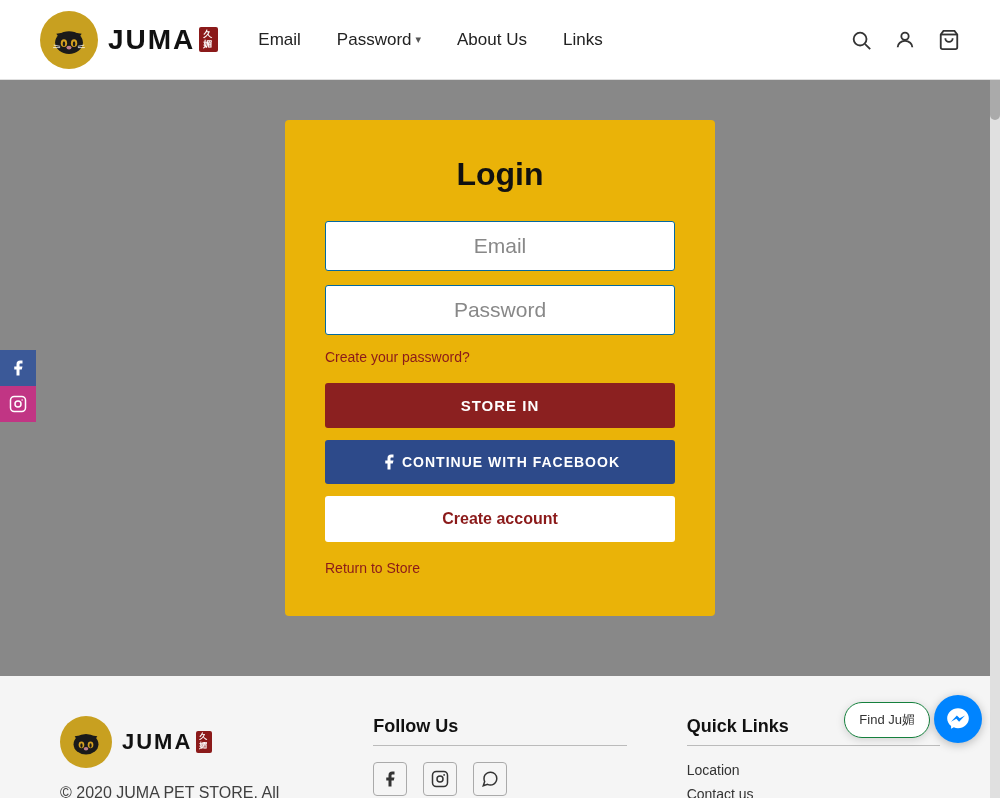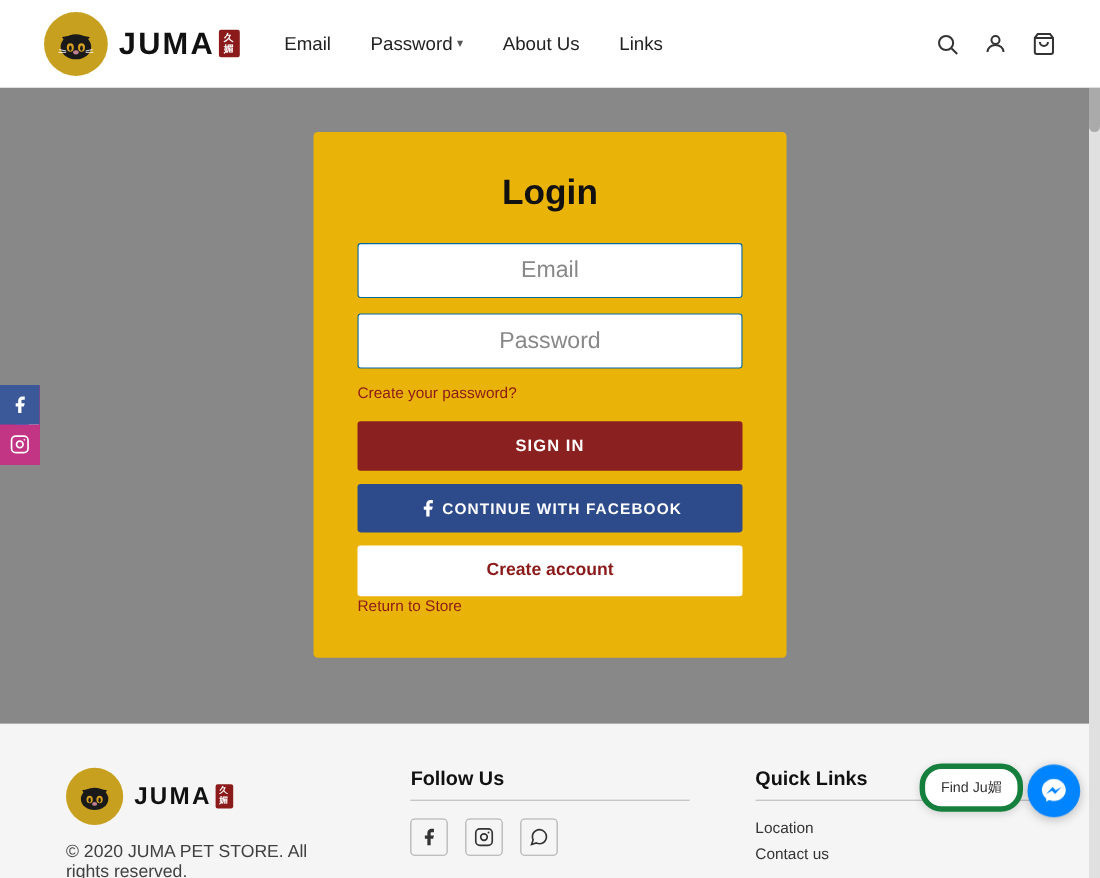--- a/index.html
+++ b/index.html
@@ -186,20 +186,21 @@
       display: block;
       width: 100%;
       background: #fff;
       color: #8b1a1a;
       border: none;
       padding: 14px;
       font-size: 16px;
       font-weight: bold;
       border-radius: 3px;
       cursor: pointer;
+      margin-bottom: 18px;
       text-align: center;
     }
     .return-link {
       display: block;
       color: #8b1a1a;
       font-size: 14px;
       text-decoration: none;
       cursor: pointer;
     }
 
@@ -281,21 +282,21 @@
       cursor: pointer;
       text-decoration: none;
     }
 
     
     .find-juma-btn {
       position: fixed;
       bottom: 60px;
       right: 70px;
       background: #fff;
-      border: 5px solid #15803d;
+      border: 1px solid #15803d;
       border-radius: 20px;
       padding: 8px 14px;
       font-size: 13px;
       color: #333;
       cursor: pointer;
       box-shadow: 0 2px 8px rgba(0,0,0,0.15);
       z-index: 200;
     }
     .messenger-btn {
       position: fixed;
@@ -417,21 +418,21 @@
 <main class="main-bg">
   <div class="login-card">
     <h1 class="login-title">Login</h1>
 
     <input class="form-input" type="email" placeholder="Email" style="">
 
     <input class="form-input" type="password" placeholder="Password" style="">
 
     <a class="forgot-link">Create your password?</a>
 
-    <button class="sign-in-btn">SIGN IN</button>
+    <button class="sign-in-btn">STORE IN</button>
 
     <button class="fb-btn">
       <svg width="18" height="18" viewBox="0 0 24 24" fill="white">
           <path d="M18 2h-3a5 5 0 0 0-5 5v3H7v4h3v8h4v-8h3l1-4h-4V7a1 1 0 0 1 1-1h3z"></path>
         </svg>
       <span>CONTINUE WITH FACEBOOK</span>
     </button>
 
     <button class="create-account-btn">Create account</button>
 

